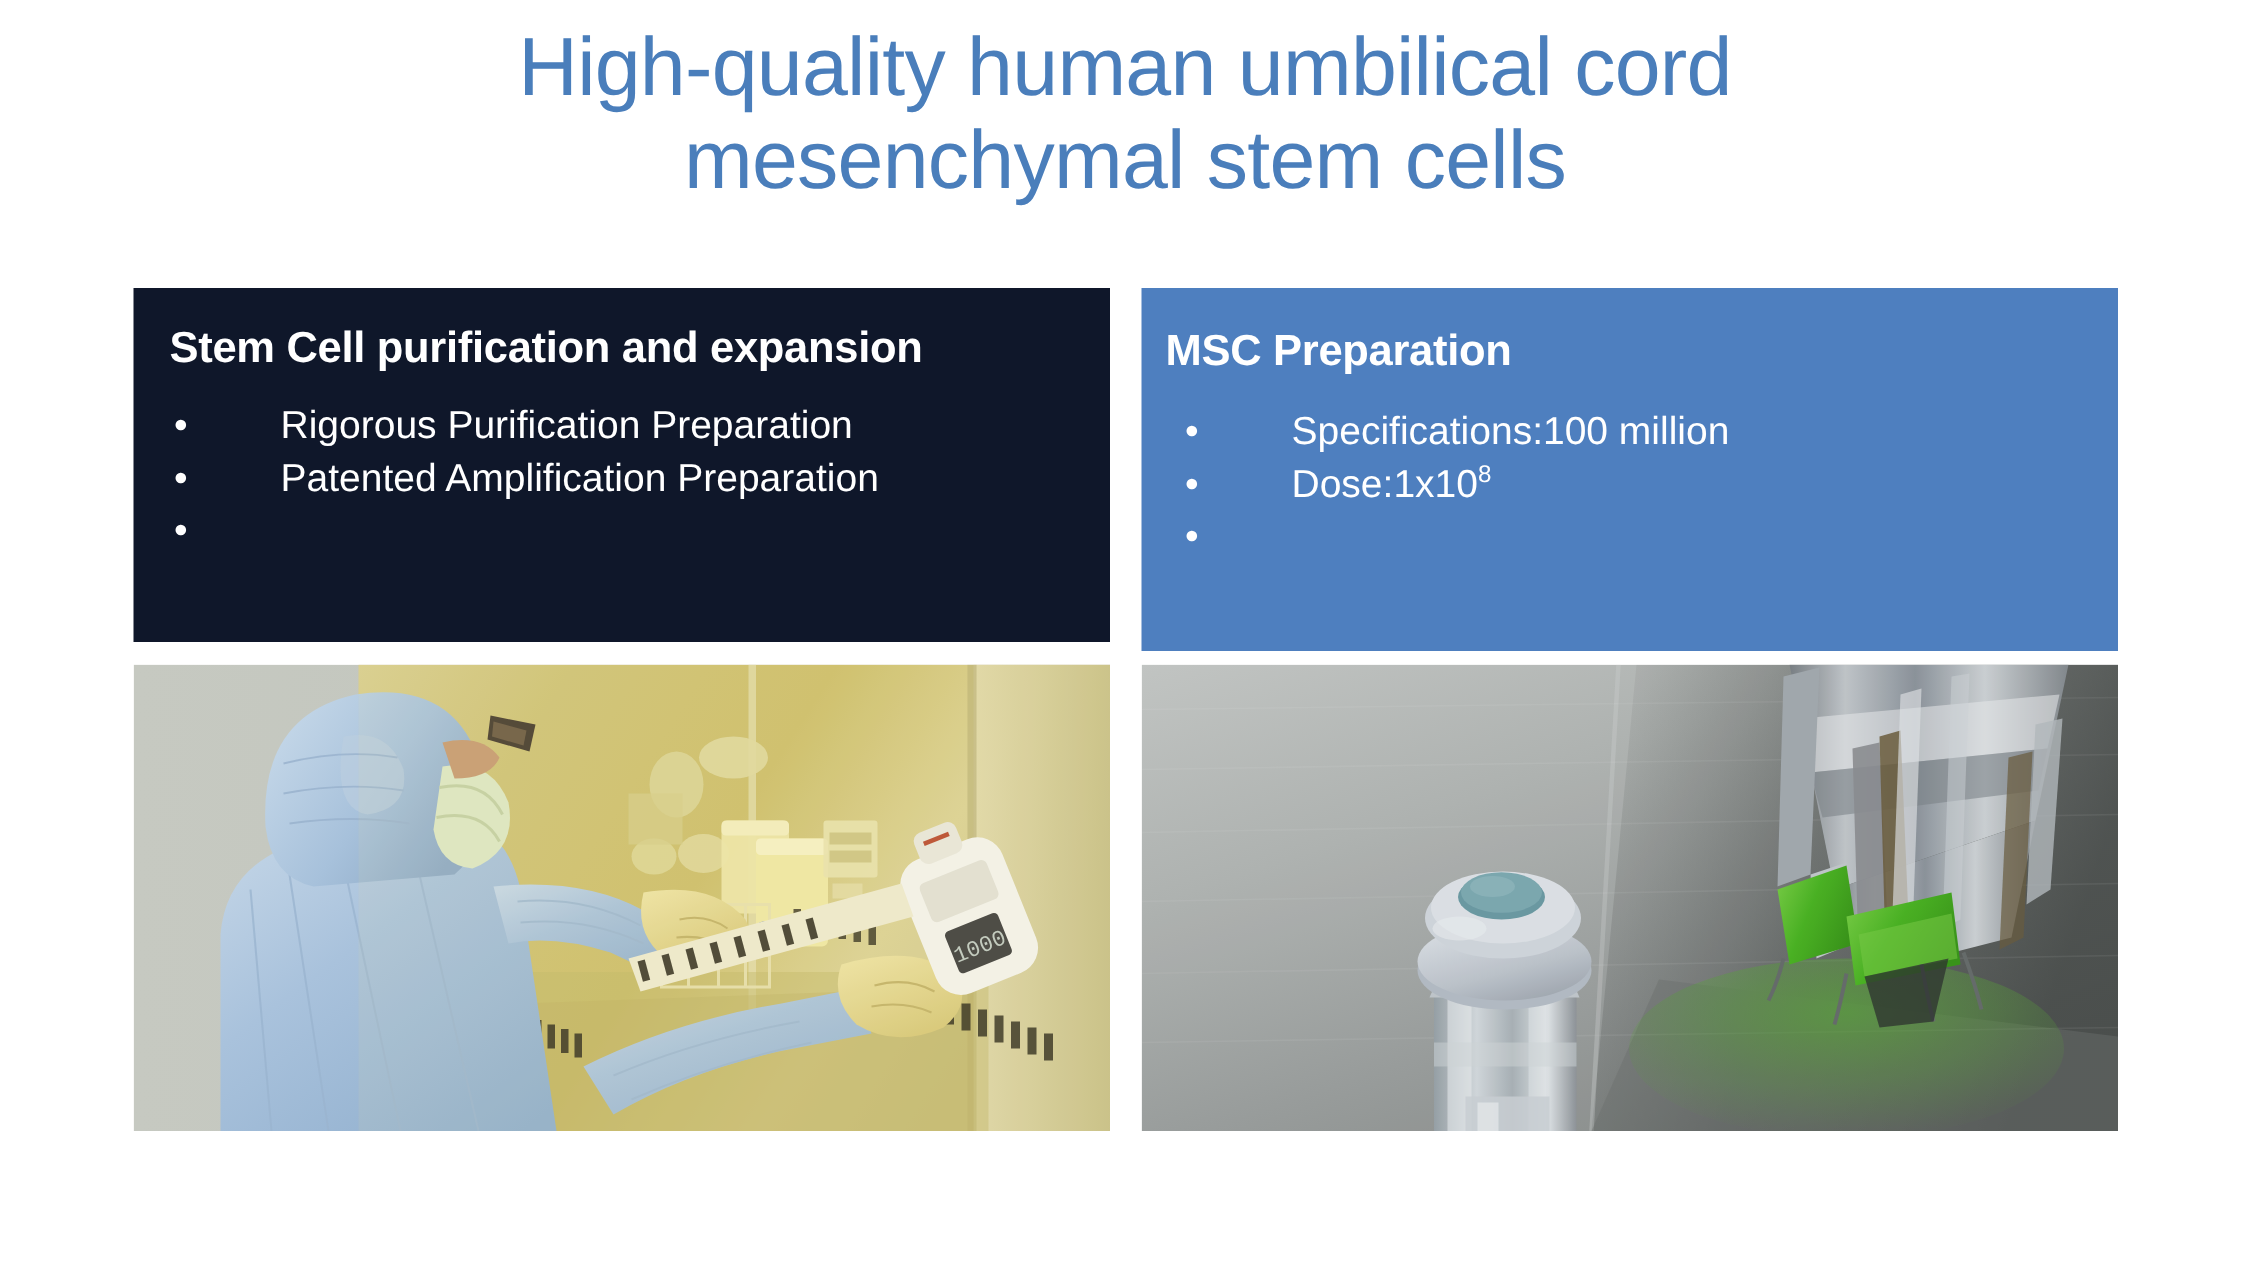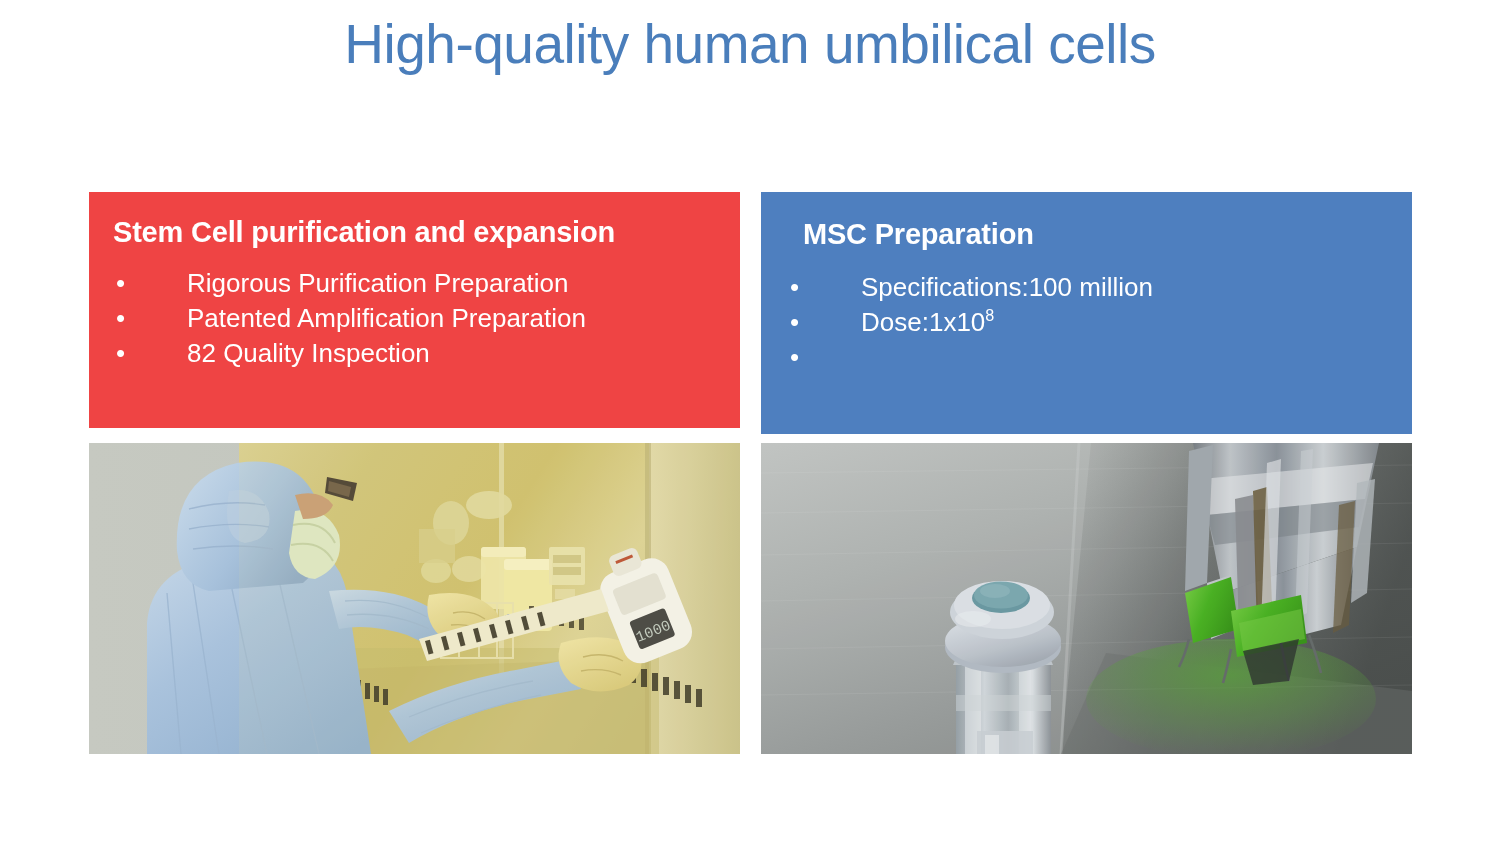--- a/index.html
+++ b/index.html
@@ -34,39 +34,39 @@
   .panel {
     position: absolute;
     box-sizing: border-box;
     color: #ffffff;
   }
   .panel-left {
     left: 89px;
     top: 192px;
     width: 651px;
     height: 236px;
-    background: #ef4444;
+    background: #0f172a;
   }
   .panel-right {
     left: 761px;
     top: 192px;
     width: 651px;
     height: 242px;
     background: #4E7FBF;
   }
 
   .panel-heading {
     position: absolute;
     font-size: 29px;
     font-weight: 700;
     white-space: nowrap;
     letter-spacing: -0.2px;
   }
   .panel-left .panel-heading  { left: 24px; top: 24px; }
-  .panel-right .panel-heading { left: 42px; top: 26px; }
+  .panel-right .panel-heading { left: 16px; top: 26px; }
 
   .bullet-list {
     position: absolute;
     margin: 0;
     padding: 0;
     list-style: none;
   }
   .panel-left .bullet-list  { left: 24px; top: 74px; }
   .panel-right .bullet-list { left: 26px; top: 78px; }
 
@@ -102,37 +102,37 @@
     height: 311px;
   }
   .photo-left  { left: 89px; }
   .photo-right { left: 761px; }
   .photo svg { display: block; width: 100%; height: 100%; }
 </style>
 </head>
 <body>
 
 <div class="slide-title">
-  <div>High-quality human umbilical cells</div>
+  <div>High-quality human umbilical cord</div>
+  <div>mesenchymal stem cells</div>
 </div>
 
 <div class="panel panel-left">
   <div class="panel-heading">Stem Cell purification and expansion</div>
   <ul class="bullet-list">
     <li class="bullet-item">
       <span class="bullet-dot">•</span>
       <span>Rigorous Purification Preparation</span>
     </li>
     <li class="bullet-item">
       <span class="bullet-dot">•</span>
       <span>Patented Amplification Preparation</span>
     </li>
     <li class="bullet-item">
       <span class="bullet-dot">•</span>
-      <span>82 Quality Inspection</span>
     </li>
   </ul>
 </div>
 
 <div class="panel panel-right">
   <div class="panel-heading">MSC Preparation</div>
   <ul class="bullet-list">
     <li class="bullet-item">
       <span class="bullet-dot">•</span>
       <span>Specifications:100 million</span>

